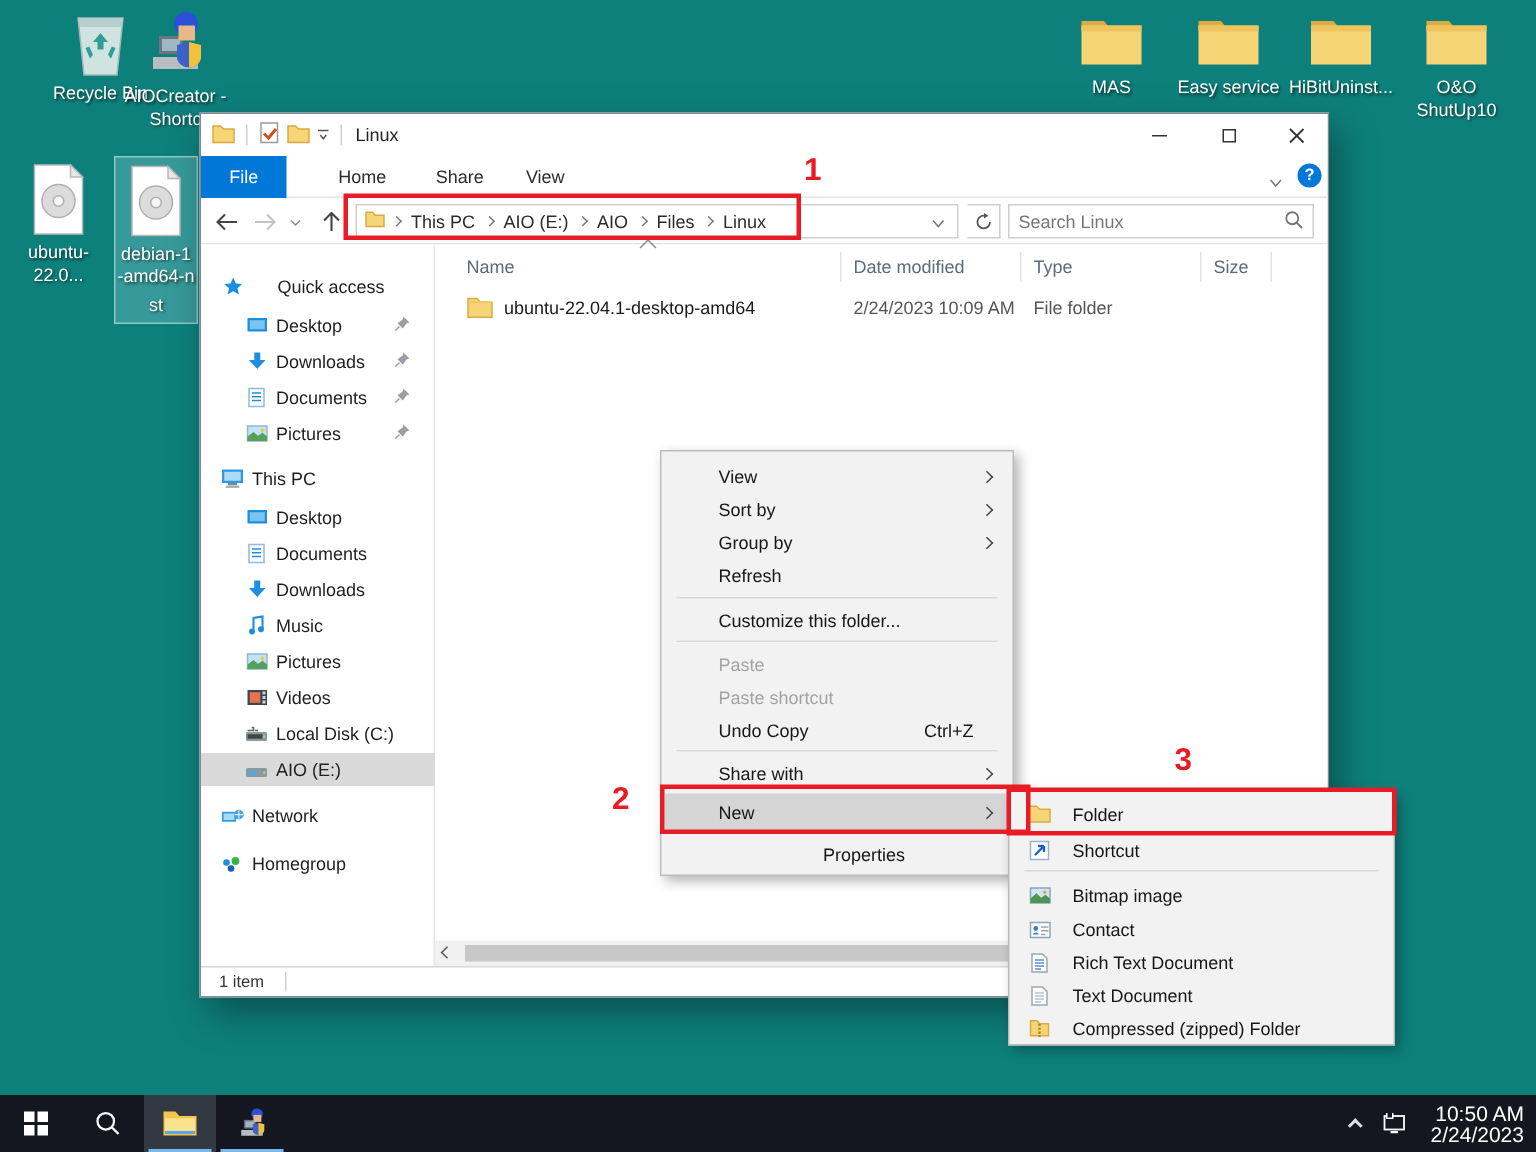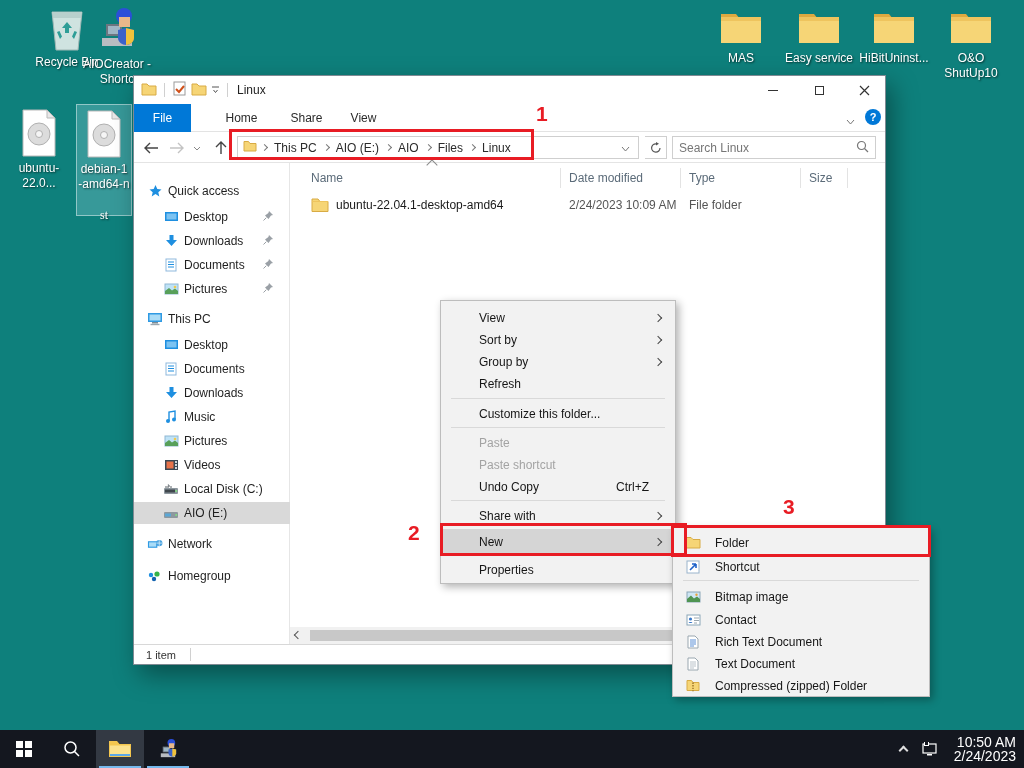--- a/index.html
+++ b/index.html
@@ -132,21 +132,21 @@
   <div class="di-img" style="margin-top:4px;">
     <svg width="42" height="50" viewBox="0 0 42 50">
         <path d="M5 2 h24 l8 8 v38 h-32 z" fill="#fff" stroke="#b9b9b9"></path>
         <path d="M29 2 l8 8 h-8 z" fill="#e8e8e8" stroke="#b9b9b9"></path>
         <circle cx="21" cy="26" r="11" fill="#dcdcdc" stroke="#b0b0b0"></circle>
         <circle cx="21" cy="26" r="3.5" fill="#f5f5f5" stroke="#b0b0b0"></circle>
       </svg>
   </div>
   <div class="di-label">debian-1</div>
   <div class="di-label" style="margin-top:0;">-amd64-n</div>
-  <div class="di-label" style="margin-top:16px;font-family:Liberation Serif, serif;">st</div>
+  <div class="di-label" style="margin-top:4px;">st</div>
 </div>
 
 <div class="dicon" style="left:706px;top:8px;width:70px;">
   <div class="di-img">
       <svg width="46" height="40" viewBox="0 0 46 40">
         <path d="M3 6 h15 l4 5 h-19 z" fill="#dda940"></path>
         <path d="M3 9 h40 v26 h-40 z" fill="#f6d576"></path>
         <path d="M3 9 h40 v4 h-40 z" fill="#eec45e"></path>
       </svg>
     </div>
@@ -294,21 +294,21 @@
     </div>
   </div>
 
   <div class="sidebar">
     <div class="sb-row" style="top:17px;">
       <span class="sb-ic" style="left:13px;">
           <svg width="15" height="15" viewBox="0 0 15 15">
             <path d="M7.5 1 l1.8 4 4.2 .4 -3.2 2.8 1 4.2 -3.8-2.3 -3.8 2.3 1-4.2 -3.2-2.8 4.2-.4 z" fill="#1e8fe0"></path>
           </svg>
         </span>
-      <span class="sb-tx" style="left:34px;">Quick access</span>
+      <span class="sb-tx" style="left:51px;">Quick access</span>
     </div>
     <div class="sb-row" style="top:43px;">
       <span class="sb-ic" style="left:29px;">
           <svg width="15" height="13" viewBox="0 0 15 13">
             <rect x="1" y="1" width="13" height="9" fill="#1e8fe0"></rect>
             <rect x="2.5" y="2.5" width="10" height="6" fill="#7cc3f2"></rect>
           </svg>
         </span>
       <span class="sb-tx" style="left:50px;">Desktop</span>
       <span class="pin"><svg width="12" height="12" viewBox="0 0 12 12">
@@ -543,21 +543,21 @@
     </div>
   <div class="m-sep" style="top:199px;"></div>
   <div class="m-item" style="top:204px;">
       <span class="lbl">Share with</span>
       <span class="chevR"></span>
     </div>
   <div class="m-item hl" style="top:228px;height:25px;">
       <span class="lbl">New</span>
       <span class="chevR"></span>
     </div>
-  <div class="m-item" style="top:258px;">
+  <div class="m-item" style="top:258px;justify-content:center;">
       <span class="lbl">Properties</span>
     </div>
 </div>
 
 <div class="menu" style="left:672px;top:527px;width:258px;height:170px;z-index:25;">
   <div class="sm-item" style="top:3px;">
     <span class="ic">
         <svg width="16" height="13" viewBox="0 0 16 13">
           <path d="M1 1.5 h5 l2 2 h7 v8.5 h-14 z" fill="#f6d576" stroke="#d8ab44"></path>
         </svg>

